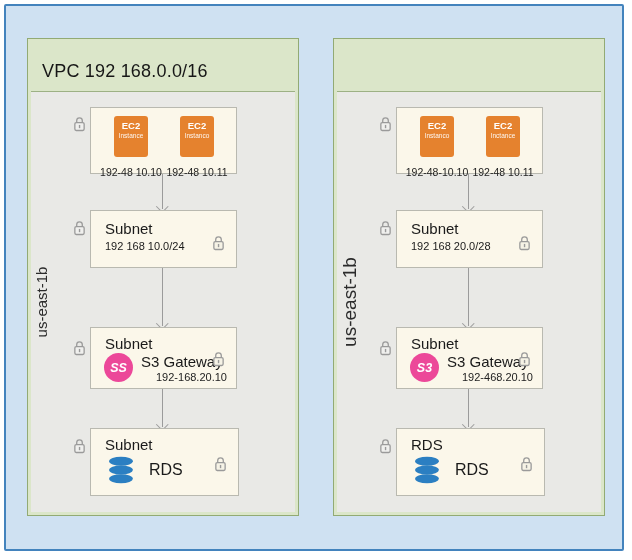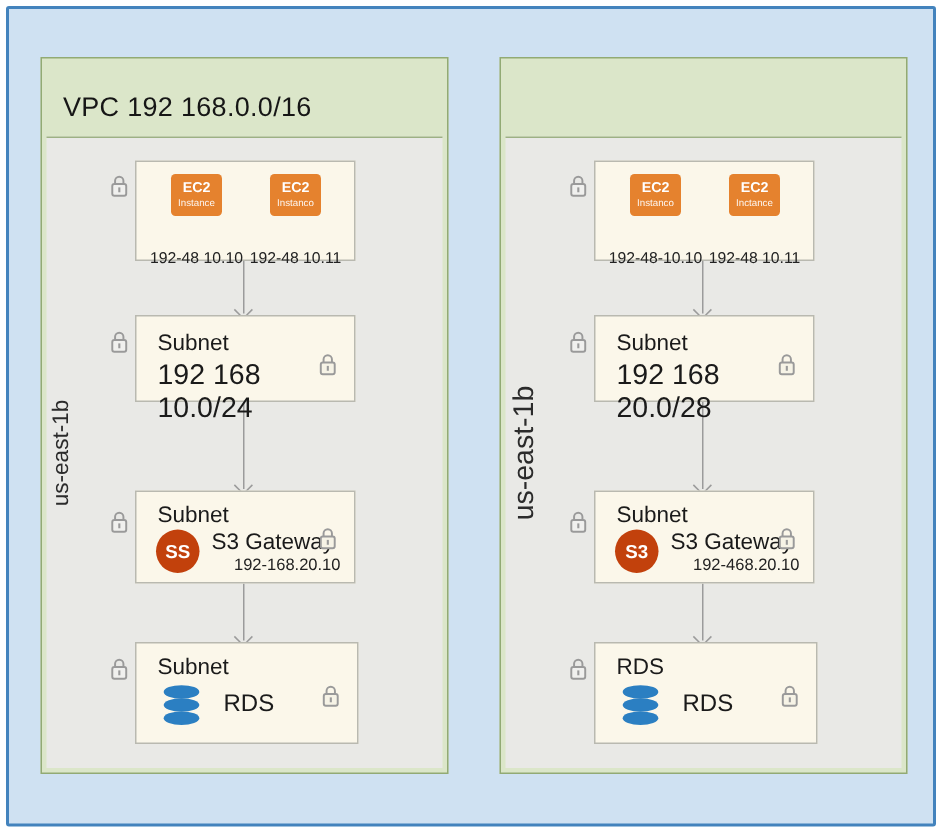--- a/index.html
+++ b/index.html
@@ -34,41 +34,42 @@
   .vpc.right .az{font-size:19px;left:13px;}
   .node{
     position:absolute;left:59px;width:147px;background:#fbf7ea;
     border:1px solid #b9b9b0;box-sizing:border-box;
   }
   .ec2-group{top:15px;height:67px;}
   .subnet-box{top:118px;height:58px;}
   .s3-box{top:235px;height:62px;}
   .rds-box{top:336px;height:68px;width:149px;}
   .ec2-sq{
-    position:absolute;top:8px;width:34px;height:28px;background:#e5822e;
+    position:absolute;top:8px;width:34px;height:41px;background:#e5822e;
     border-radius:3px;color:#fff;text-align:center;overflow:hidden;
   }
   .ec2-sq.first{left:23px;}
   .ec2-sq.second{left:89px;}
   .ec2-svc{font-size:9.5px;font-weight:bold;margin-top:4px;}
   .ec2-sub{font-size:6.5px;opacity:.93;margin-top:1px;}
   .ip{
     position:absolute;top:46px;width:72px;text-align:center;
     font-size:10.5px;color:#222;white-space:nowrap;margin-top:12px;
   }
   .ip.first{left:4px;}
   .ip.second{left:70px;}
   .node-title{font-size:15px;margin:9px 0 0 14px;}
-  .node-cidr{font-size:19px;margin:3px 0 0 14px;}
+  .node-cidr{font-size:11px;margin:3px 0 0 14px;}
   .s3-box .node-title,.rds-box .node-title{margin-top:7px;}
   .s3-row{position:absolute;top:25px;left:13px;display:flex;align-items:flex-start;}
   .s3-circle{
-    width:29px;height:29px;border-radius:50%;background:#c2410c;color:#fff;
+    width:29px;height:29px;border-radius:50%;background:#ec4899;color:#fff;
     font-weight:bold;font-size:12.5px;display:flex;align-items:center;justify-content:center;
     flex:none;
+    font-style:italic;
   }
   .s3-info{margin-left:8px;}
   .s3-name{font-size:15px;}
   .s3-ip{font-size:11px;margin-top:1px;color:#222;margin-left:15px;}
   .rds-row{position:absolute;top:27px;left:15px;display:flex;align-items:center;}
   .rds-name{font-size:16px;margin-left:13px;}
   .lock{position:absolute;width:13px;height:16px;}
   .lock.inner{right:11px;}
   .subnet-box .lock.inner{top:24px;}
   .s3-box .lock.inner{top:23px;}

